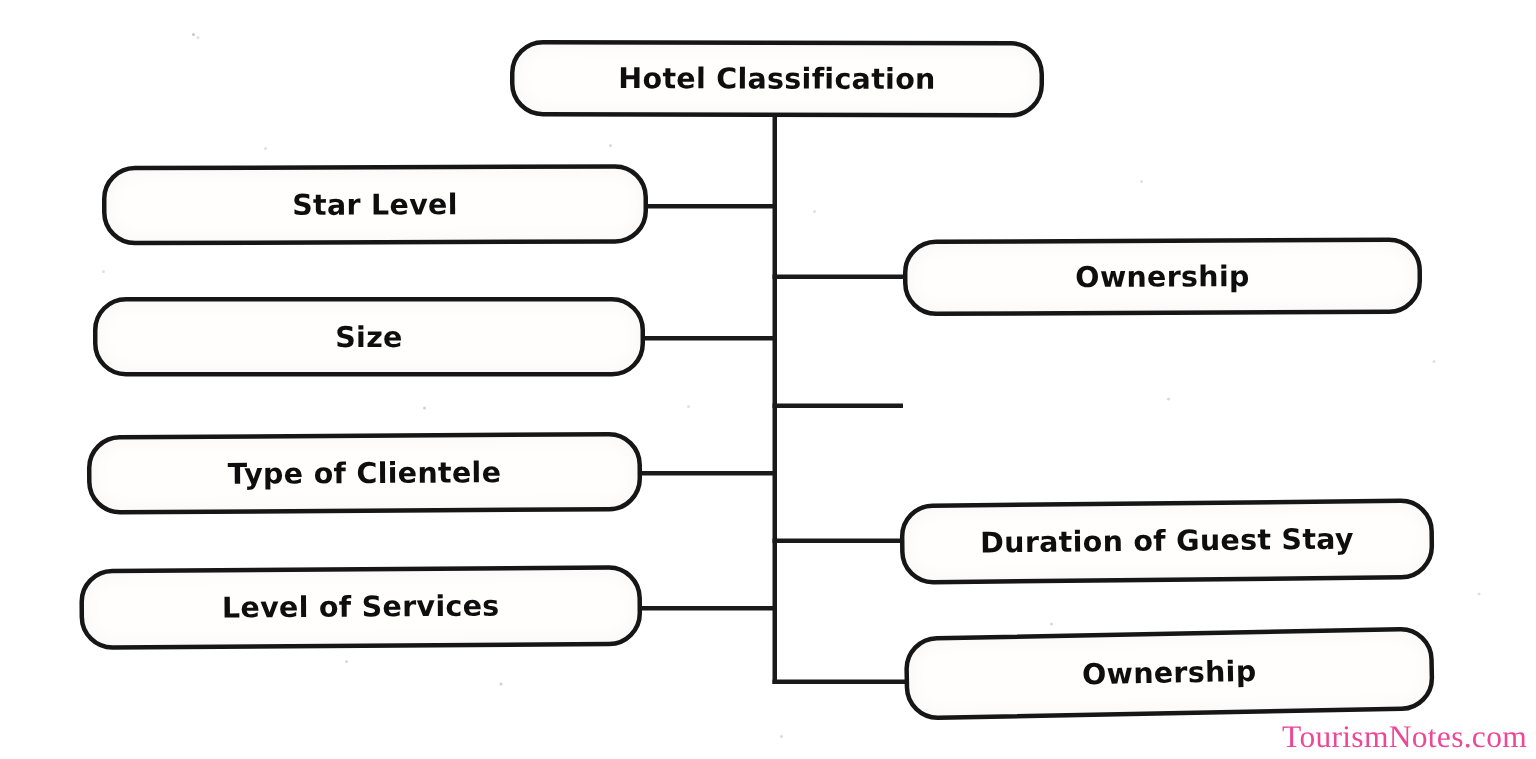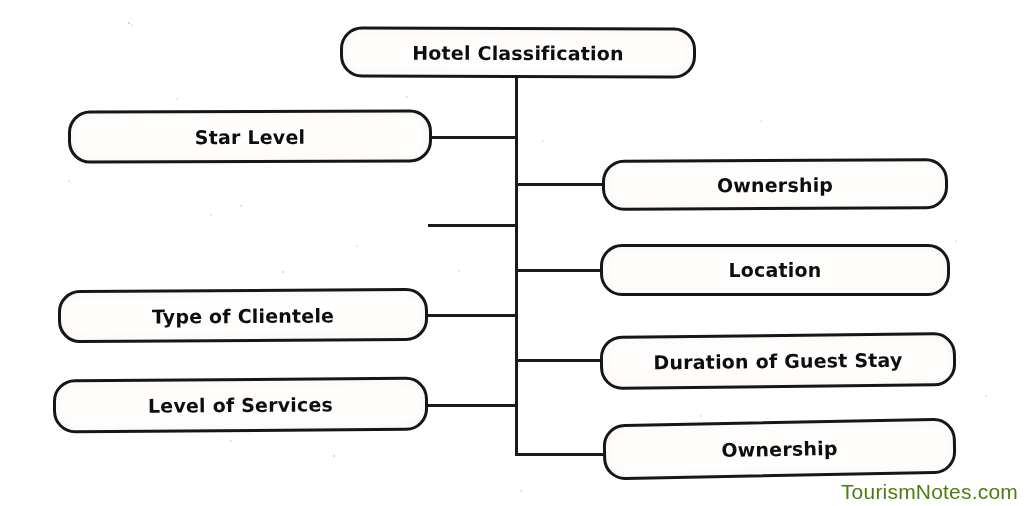--- a/index.html
+++ b/index.html
@@ -75,24 +75,24 @@
     position: absolute;
     background: #1a1a1a;
     pointer-events: none;
   }
   .h-line { height: 3px; }
   .v-line { width: 3px; }
   .watermark {
     position: absolute;
     right: 6px;
     bottom: 2px;
-    font-family: Liberation Sans, sans-serif;
+    font-family: Liberation Serif, serif;
     font-size: 21px;
     font-weight: 400;
-    color: #4d7c0f;
+    color: #ec4899;
     letter-spacing: .2px;
   }
 </style>
 </head>
 <body>
 
 <div class="stage">
 
   <div class="speckles"></div>
 
@@ -108,32 +108,32 @@
   <div class="line h-line" style="left:515px; top:359px; width:87px;"></div>
   <div class="line h-line" style="left:515px; top:453px; width:90px;"></div>
 
   <div class="node" style="left:340px; top:27px; width:356px; height:51px; transform:rotate(.15deg);">
     <span>Hotel Classification</span>
   </div>
 
   <div class="node" style="left:68px; top:110px; width:364px; height:53px; transform:rotate(-.2deg);">
     <span>Star Level</span>
   </div>
+  <div class="node" style="left:62px; top:198px; width:368px; height:53px;">
+    <span>Size</span>
+  </div>
   <div class="node" style="left:58px; top:289px; width:370px; height:53px; transform:rotate(-.35deg);">
     <span>Type of Clientele</span>
   </div>
   <div class="node" style="left:53px; top:378px; width:375px; height:54px; transform:rotate(-.4deg);">
     <span>Level of Services</span>
   </div>
 
   <div class="node" style="left:602px; top:159px; width:346px; height:51px; transform:rotate(-.25deg);">
     <span>Ownership</span>
-  </div>
-  <div class="node" style="left:600px; top:244px; width:350px; height:52px;">
-    <span>Location</span>
   </div>
   <div class="node" style="left:600px; top:334px; width:356px; height:54px; transform:rotate(-.6deg);">
     <span>Duration of Guest Stay</span>
   </div>
   <div class="node" style="left:603px; top:421px; width:353px; height:56px; transform:rotate(-1.1deg);">
     <span>Ownership</span>
   </div>
 
   <div class="watermark">TourismNotes.com</div>
 

